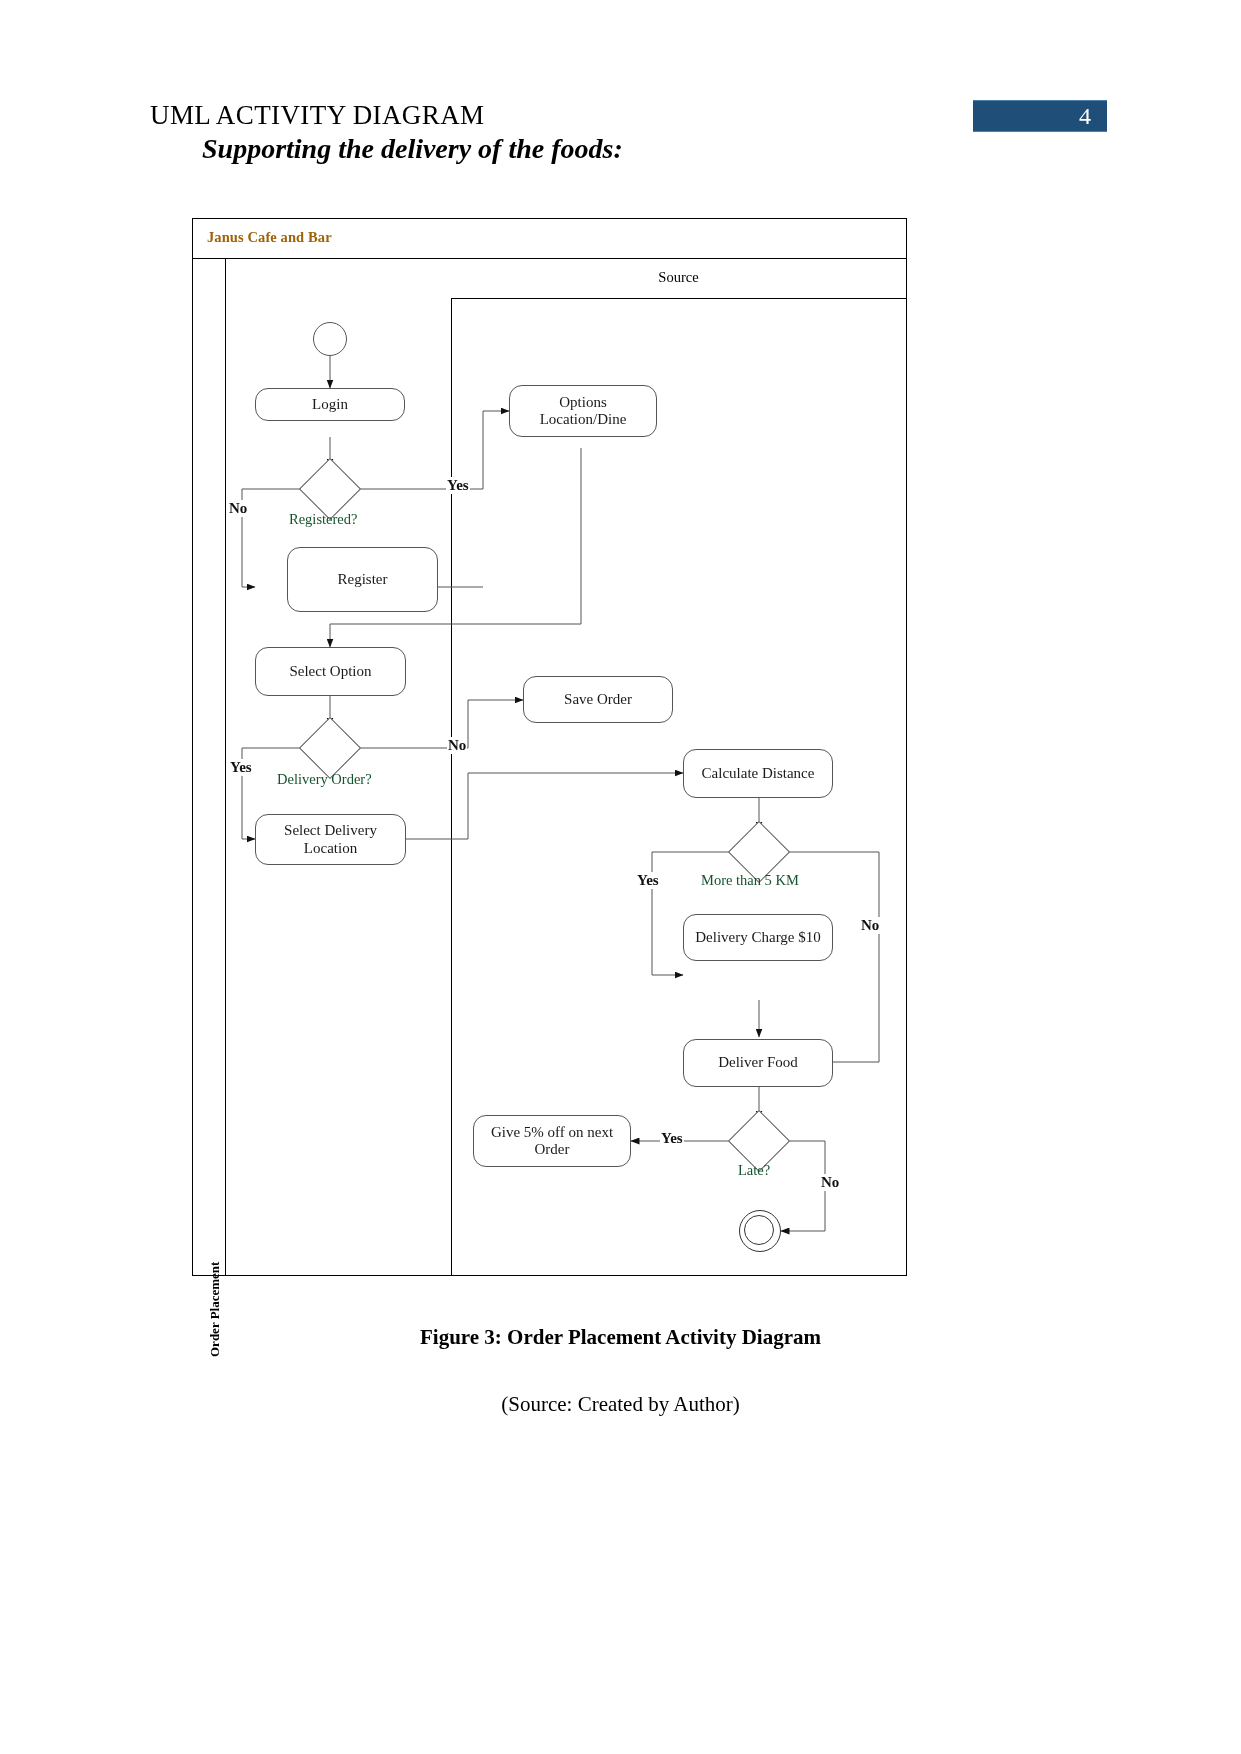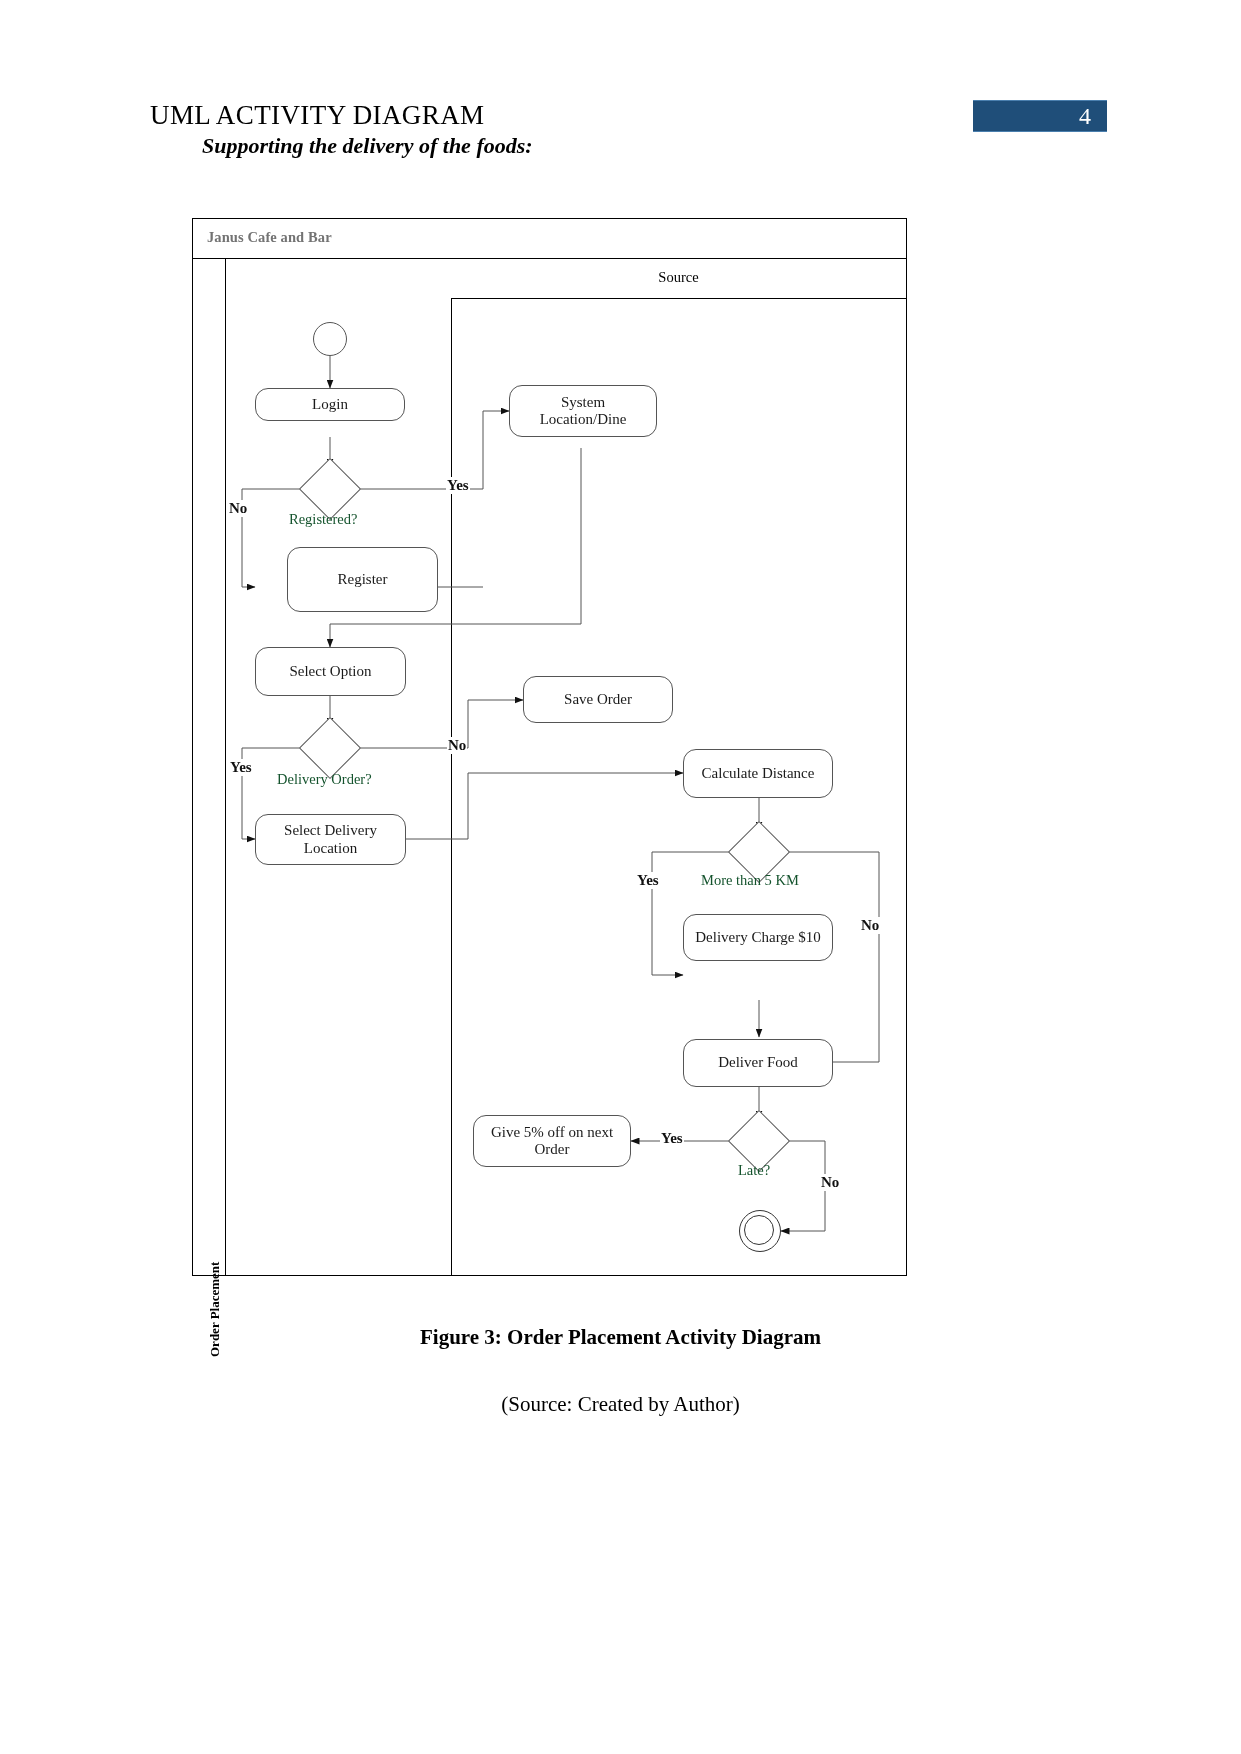--- a/index.html
+++ b/index.html
@@ -30,41 +30,41 @@
     border-bottom:1px solid #4a7fae;
   }
   .page-badge span{
     position:absolute; right:16px; top:2px;
     color:#ffffff; font-size:24px;
     font-family:"Liberation Serif", serif;
   }
 
   .subtitle{
     position:absolute; left:202px; top:133px;
-    font-size:22px; font-weight:bold; font-style:italic; color:#000;
+    font-size:28px; font-weight:bold; font-style:italic; color:#000;
     font-family:"Liberation Serif", serif;
     white-space:nowrap;
   }
 
   
   .diagram{
     position:absolute;
     left:192px; top:218px;
     width:715px; height:1058px;
     border:1.5px solid #000;
     box-sizing:border-box;
     background:#fff;
   }
   .lane-title{
     position:absolute; left:0; top:0; width:100%; height:40px;
     border-bottom:1.2px solid #000; box-sizing:border-box;
   }
   .lane-title span{
     position:absolute; left:14px; top:10px;
-    font-size:14.5px; font-weight:bold; color:#737373;
+    font-size:14.5px; font-weight:bold; color:#a16207;
     font-family:"Liberation Serif", serif;
     letter-spacing:.1px;
   }
 
   
   .vert-strip{
     position:absolute; left:0; top:40px; width:33px; height:1016px;
     border-right:1.2px solid #000; box-sizing:border-box;
   }
   .vert-strip span{
@@ -260,21 +260,21 @@
     <div class="start-node" style="left:120px; top:103px;"></div>
 
     <div class="node" style="left:62px; top:169px; width:150px; height:33px;">Login</div>
 
     <div class="diamond" style="left:115px; top:248px;"></div>
     <div class="dlabel" style="left:96px; top:292px;">Registered?</div>
     <div class="elabel" style="left:253px; top:258px;">Yes</div>
     <div class="elabel" style="left:35px; top:281px;">No</div>
 
     <div class="node" style="left:316px; top:166px; width:148px; height:52px; flex-direction:column;">
-      <span>System</span>
+      <span>Options</span>
       <span>Location/Dine</span>
     </div>
 
     <div class="node" style="left:62px; top:328px; width:151px; height:65px;margin-left:32px;">Register</div>
 
     <div class="node" style="left:62px; top:428px; width:151px; height:49px;">Select Option</div>
 
     <div class="diamond" style="left:115px; top:507px;"></div>
     <div class="dlabel" style="left:84px; top:552px;">Delivery Order?</div>
     <div class="elabel" style="left:36px; top:540px;">Yes</div>

